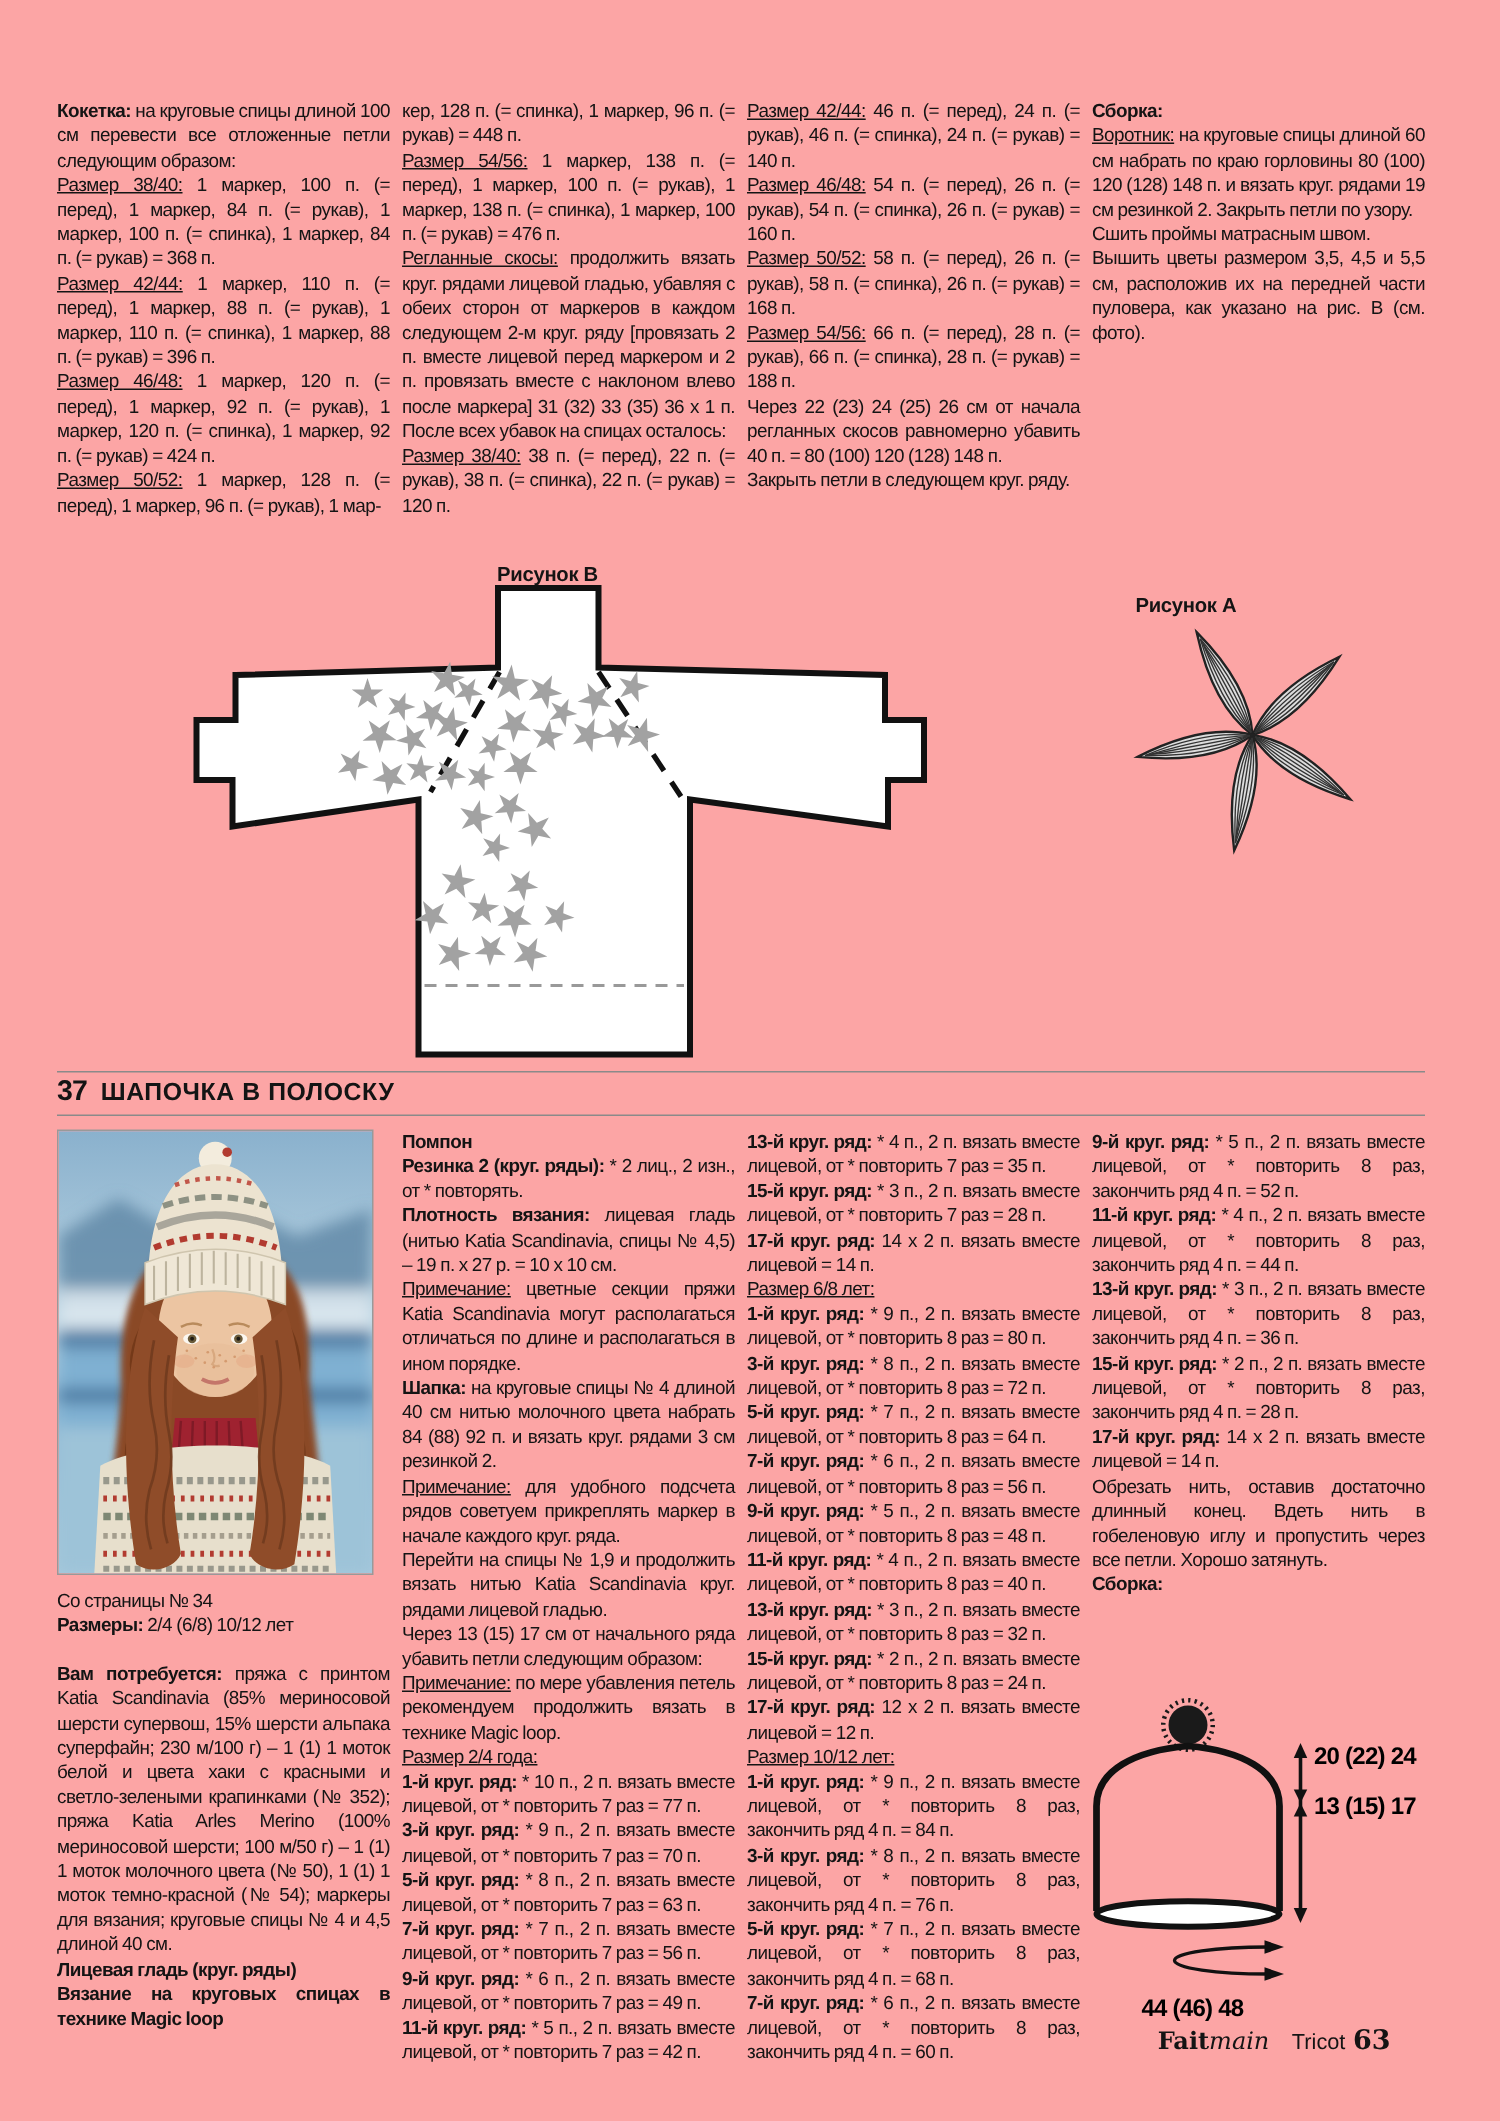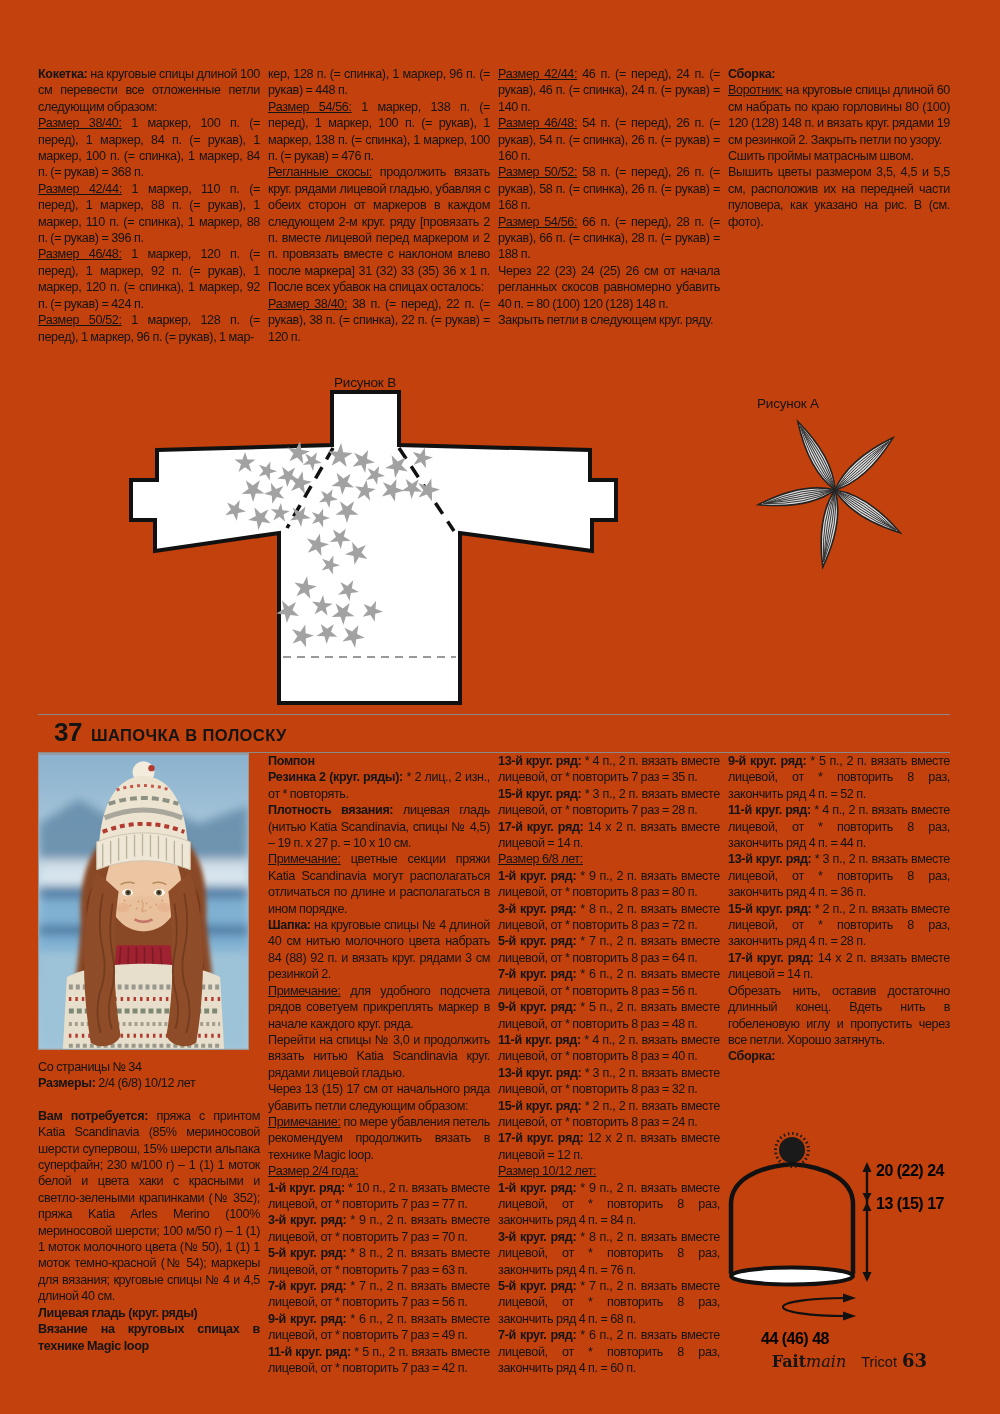--- a/index.html
+++ b/index.html
@@ -1,29 +1,29 @@
 <!DOCTYPE html>
 <html><head>
 <meta charset="utf-8">
 <style>
   html,body{margin:0;padding:0;background:#e8e8e8;}
-  .page{position:relative;width:1000px;height:1414px;background:#c2410c;margin:0 auto;
+  .page{position:relative;width:1000px;height:1414px;background:#fca5a5;margin:0 auto;
         font-family:"Liberation Sans",sans-serif;color:#141414;overflow:hidden;}
   .cols{position:absolute;left:38px;width:912px;display:flex;justify-content:space-between;}
   .col{width:222px;font-size:12.6px;line-height:16.4px;text-align:justify;
        letter-spacing:-0.35px;word-spacing:-0.4px;}
   .col p{margin:0;}
   .col p.gap{margin-top:16px;}
   .b{font-weight:bold;}
   .u{text-decoration:underline;}
-  .fig-label{position:absolute;font-weight:normal;font-size:13.5px;letter-spacing:-0.2px;}
+  .fig-label{position:absolute;font-weight:bold;font-size:13.5px;letter-spacing:-0.2px;}
   .section-header{position:absolute;left:38px;width:912px;top:714px;
        border-top:1px solid #8a8a8a;border-bottom:1px solid #8a8a8a;
        padding:2px 0 4px 0;display:flex;align-items:baseline;gap:9px;}
-  .section-header .num{font-size:26px;font-weight:bold;letter-spacing:-0.5px;margin-left:16px;}
+  .section-header .num{font-size:19px;font-weight:bold;letter-spacing:-0.5px;}
   .section-header .ttl{font-size:16.5px;font-weight:bold;letter-spacing:0.4px;}
   .photo-frame{width:211px;height:297px;border:1px solid #999;box-sizing:border-box;
        margin-bottom:9px;overflow:hidden;}
   .footer{position:absolute;top:1350px;right:73px;white-space:nowrap;}
   .footer .f1{font-family:"DejaVu Serif",serif;font-weight:bold;font-size:16px;text-align:center;}
   .footer .f2{font-family:"DejaVu Serif",serif;font-style:italic;font-size:16px;}
   .footer .f3{font-size:14.5px;padding-left:15px;}
   .footer .f4{font-family:"DejaVu Serif",serif;font-weight:bold;font-size:18px;padding-left:5px;}
   svg text{font-family:"Liberation Sans",sans-serif;}
 </style>
@@ -269,21 +269,21 @@
           <p><span class="b">Вязание на круговых спицах в технике Magic loop</span></p>
         </div>
     </div>
     <div class="col">
         <p><span class="b">Помпон</span></p>
         <p><span class="b">Резинка 2 (круг. ряды):</span><span> * 2 лиц., 2 изн., от * повторять.</span></p>
         <p><span class="b">Плотность вязания:</span><span> лицевая гладь (нитью Katia Scandinavia, спицы № 4,5) – 19 п. х 27 р. = 10 х 10 см.</span></p>
         <p><span class="u">Примечание:</span><span> цветные секции пряжи Katia Scandinavia могут располагаться отличаться по длине и располагаться в ином порядке.</span></p>
         <p><span class="b">Шапка:</span><span> на круговые спицы № 4 длиной 40 см нитью молочного цвета набрать 84 (88) 92 п. и вязать круг. рядами 3 см резинкой 2.</span></p>
         <p><span class="u">Примечание:</span><span> для удобного подсчета рядов советуем прикреплять маркер в начале каждого круг. ряда.</span></p>
-        <p><span>Перейти на спицы № 3,0 и продолжить вязать нитью Katia Scandinavia круг. рядами лицевой гладью.</span></p>
+        <p><span>Перейти на спицы № 1,9 и продолжить вязать нитью Katia Scandinavia круг. рядами лицевой гладью.</span></p>
         <p><span>Через 13 (15) 17 см от начального ряда убавить петли следующим образом:</span></p>
         <p><span class="u">Примечание:</span><span> по мере убавления петель рекомендуем продолжить вязать в технике Magic loop.</span></p>
         <p><span class="u">Размер 2/4 года:</span></p>
         <p><span class="b">1-й круг. ряд:</span><span> * 10 п., 2 п. вязать вместе лицевой, от * повторить 7 раз = 77 п.</span></p>
         <p><span class="b">3-й круг. ряд:</span><span> * 9 п., 2 п. вязать вместе лицевой, от * повторить 7 раз = 70 п.</span></p>
         <p><span class="b">5-й круг. ряд:</span><span> * 8 п., 2 п. вязать вместе лицевой, от * повторить 7 раз = 63 п.</span></p>
         <p><span class="b">7-й круг. ряд:</span><span> * 7 п., 2 п. вязать вместе лицевой, от * повторить 7 раз = 56 п.</span></p>
         <p><span class="b">9-й круг. ряд:</span><span> * 6 п., 2 п. вязать вместе лицевой, от * повторить 7 раз = 49 п.</span></p>
         <p><span class="b">11-й круг. ряд:</span><span> * 5 п., 2 п. вязать вместе лицевой, от * повторить 7 раз = 42 п.</span></p>
       </div>

